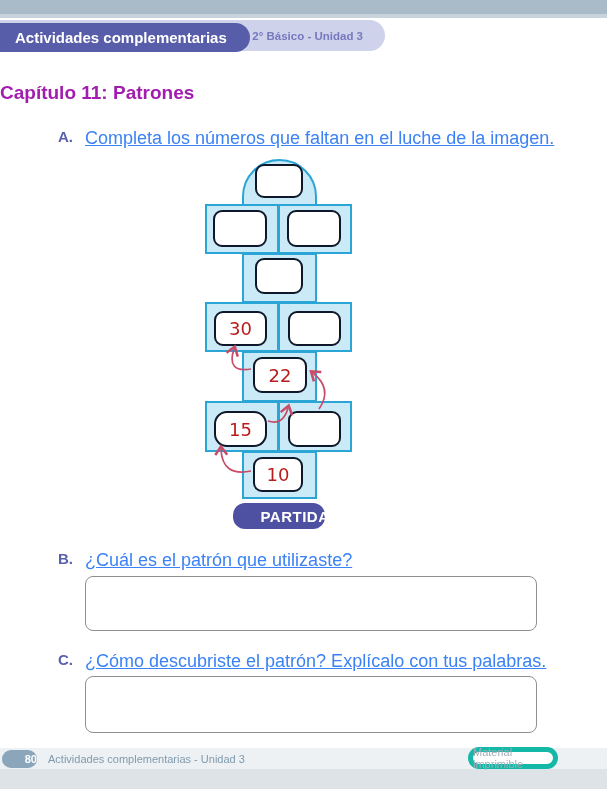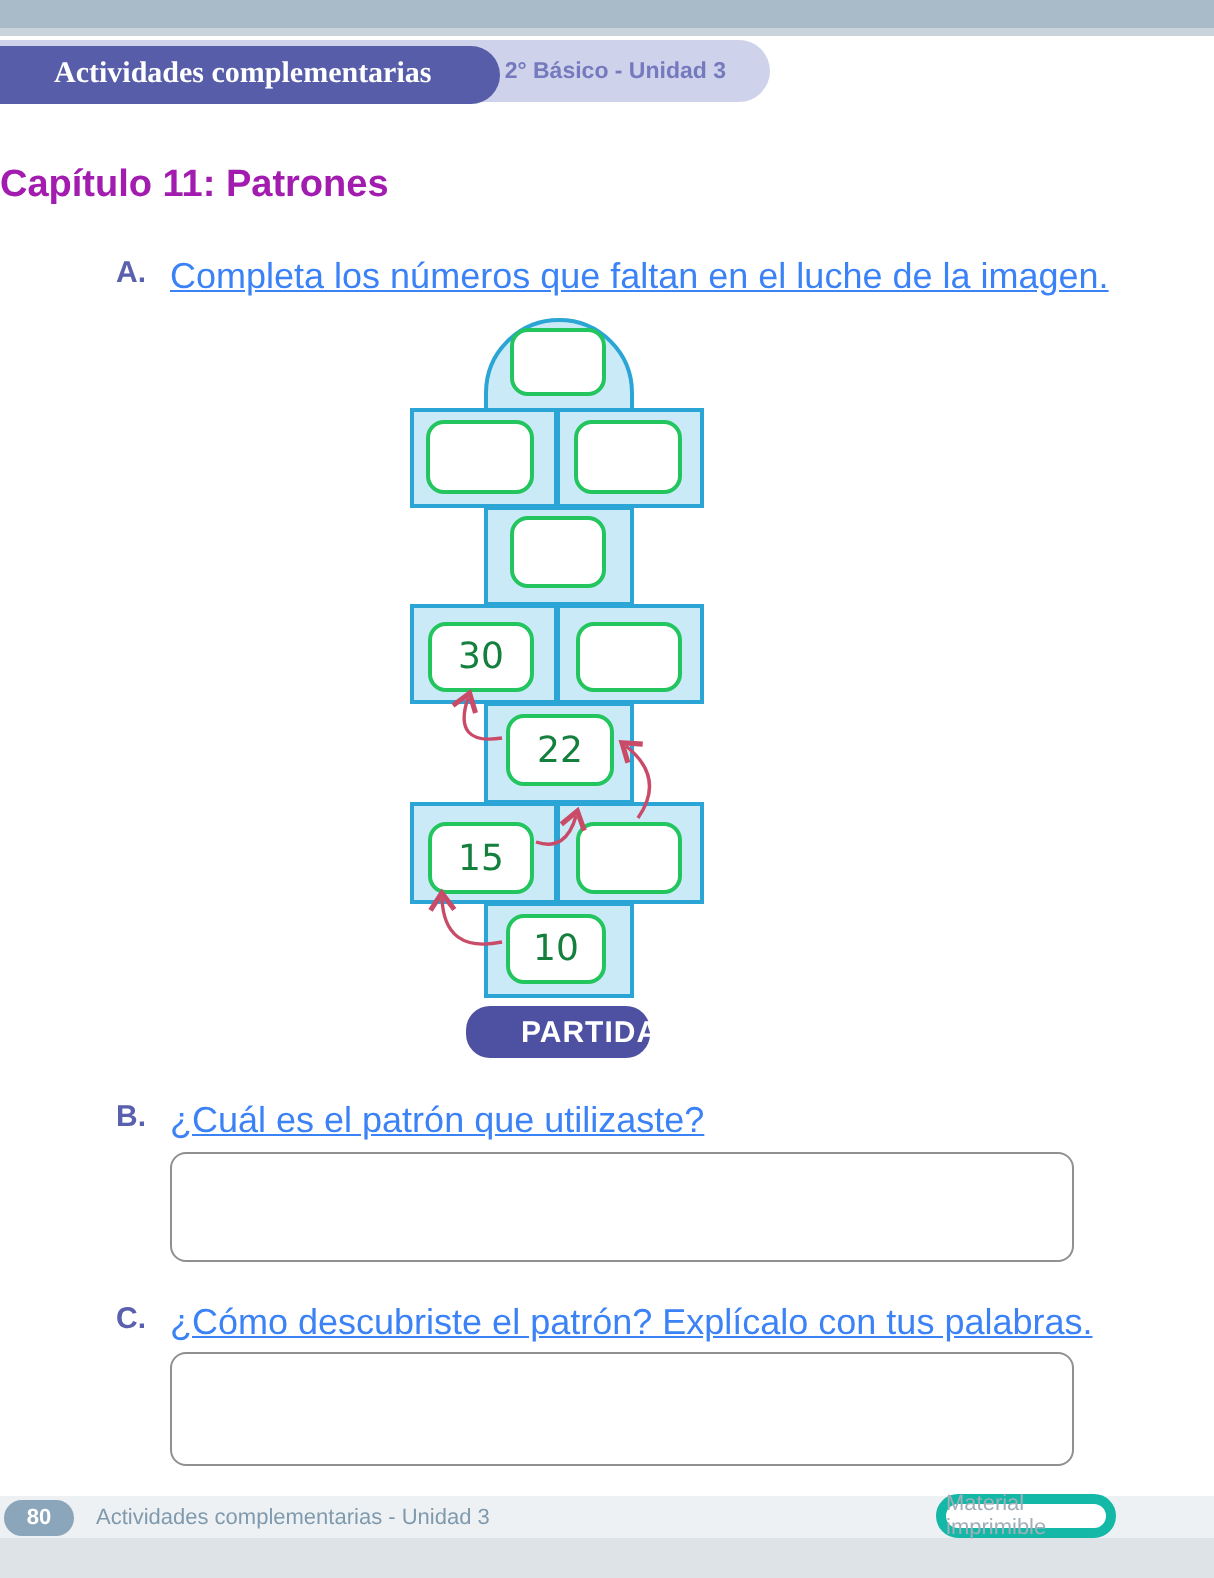--- a/index.html
+++ b/index.html
@@ -8,49 +8,49 @@
 
   
   .top-band  { position:absolute; left:0; top:0; width:607px; height:14px; background:#a9bac9; }
   .top-band2 { position:absolute; left:0; top:14px; width:607px; height:4px; background:#c9d3dc; }
 
   
   .badge-light { position:absolute; left:0; top:20px; width:385px; height:31px; background:#ced2eb;
                  border-radius:0 16px 16px 0; display:flex; align-items:center; justify-content:flex-end;
                  padding-right:22px; color:#7579bd; font-weight:bold; font-size:11.5px; }
   .badge-dark  { position:absolute; left:0; top:23px; width:250px; height:29px; background:#575da9;
-                 border-radius:0 15px 15px 0; display:flex; align-items:center; padding-left:27px;
-                 color:#ffffff; font-weight:bold; font-size:15px;font-family:Liberation Serif, serif; }
+                 border-radius:0 15px 15px 0; display:flex; align-items:center; padding-left:15px;
+                 color:#ffffff; font-weight:bold; font-size:15px; }
 
   .page-title { position:absolute; left:0; top:82px; width:560px; text-align:left;
                 color:#a21caf; font-weight:bold; font-size:19px; }
 
   .section-letter { position:absolute; color:#5a60ad; font-weight:bold; font-size:15px; }
   .section-text   { position:absolute; color:#3b82f6; font-size:18px;text-decoration:underline; }
 
   
   .cell { position:absolute; background:#c9eaf6; border:2px solid #2aa5d6; }
   .cell-arch { border-radius:38px 38px 0 0; }
-  .hbox { position:absolute; background:#ffffff; border:2px solid #22c55e; border-radius:9px;
+  .hbox { position:absolute; background:#ffffff; border:2px solid #0f172a; border-radius:9px;
           display:flex; align-items:center; justify-content:center;
-          font-size:18px; color:#15803d; font-family:"DejaVu Sans", sans-serif; }
+          font-size:18px; color:#b91c1c; font-family:"DejaVu Sans", sans-serif; }
   .partida { position:absolute; left:233px; top:503px; width:92px; height:26px; background:#4e51a1;
              border-radius:12px; display:flex; align-items:center; justify-content:center;
              color:#ffffff; font-weight:bold; font-size:15px; letter-spacing:0.5px;padding-left:32px; }
   .arrows-svg { position:absolute; left:200px; top:330px; }
 
   
   .answer-box { position:absolute; left:85px; width:452px; background:#ffffff;
                 border:1px solid #909090; border-radius:8px; }
 
   
   .footer-row  { position:absolute; left:0; top:748px; width:607px; height:21px; background:#eef1f3; }
   .footer-band { position:absolute; left:0; top:769px; width:607px; height:20px; background:#dde3e7; }
   .page-pill { position:absolute; left:2px; top:750px; width:35px; height:18px; background:#8ba5ba;
-               border-radius:9px; display:flex; align-items:center; justify-content:center;
+               border-radius:9px; display:flex; align-items:center; justify-content:flex-end;
                color:#ffffff; font-size:11px; font-weight:bold; }
   .footer-label { position:absolute; left:48px; top:753px; color:#7f9aae; font-size:11px; }
   .material-btn { position:absolute; left:468px; top:747px; width:90px; height:22px; background:#ffffff;
                   border:5px solid #14b8a6; border-radius:11px; display:flex; align-items:center;
                   justify-content:center; color:#a2aeb9; font-size:11px; }
 </style>
 </head>
 <body>
 
 <div class="page">
@@ -83,21 +83,21 @@
     <div class="cell" style="left:278px; top:401px; width:74px; height:51px;"></div>
     <div class="cell" style="left:242px; top:451px; width:75px; height:48px;"></div>
 
     <div class="hbox" style="left:255px; top:164px; width:48px; height:34px;"></div>
     <div class="hbox" style="left:213px; top:210px; width:54px; height:37px;"></div>
     <div class="hbox" style="left:287px; top:210px; width:54px; height:37px;"></div>
     <div class="hbox" style="left:255px; top:258px; width:48px; height:36px;"></div>
     <div class="hbox" style="left:214px; top:311px; width:53px; height:35px;">30</div>
     <div class="hbox" style="left:288px; top:311px; width:53px; height:35px;"></div>
     <div class="hbox" style="left:253px; top:357px; width:54px; height:36px;">22</div>
-    <div class="hbox" style="left:214px; top:411px; width:53px; height:36px;">15</div>
+    <div class="hbox" style="left:214px; top:411px; width:53px; height:36px;border-radius:13px;">15</div>
     <div class="hbox" style="left:288px; top:411px; width:53px; height:36px;"></div>
     <div class="hbox" style="left:253px; top:457px; width:50px; height:35px;">10</div>
 
     <svg class="arrows-svg" width="150" height="160" viewBox="200 330 150 160">
       <defs>
         <marker id="ah" orient="auto" markerWidth="9" markerHeight="9" refX="5" refY="4.5">
           <path d="M1.5,1 L6.5,4.5 L1.5,8" fill="none" stroke="#c94b68" stroke-width="1.5"></path>
         </marker>
       </defs>
       <path d="M251,471 Q222,477 221,449" fill="none" stroke="#c94b68" stroke-width="1.7" marker-end="url(#ah)"></path>

